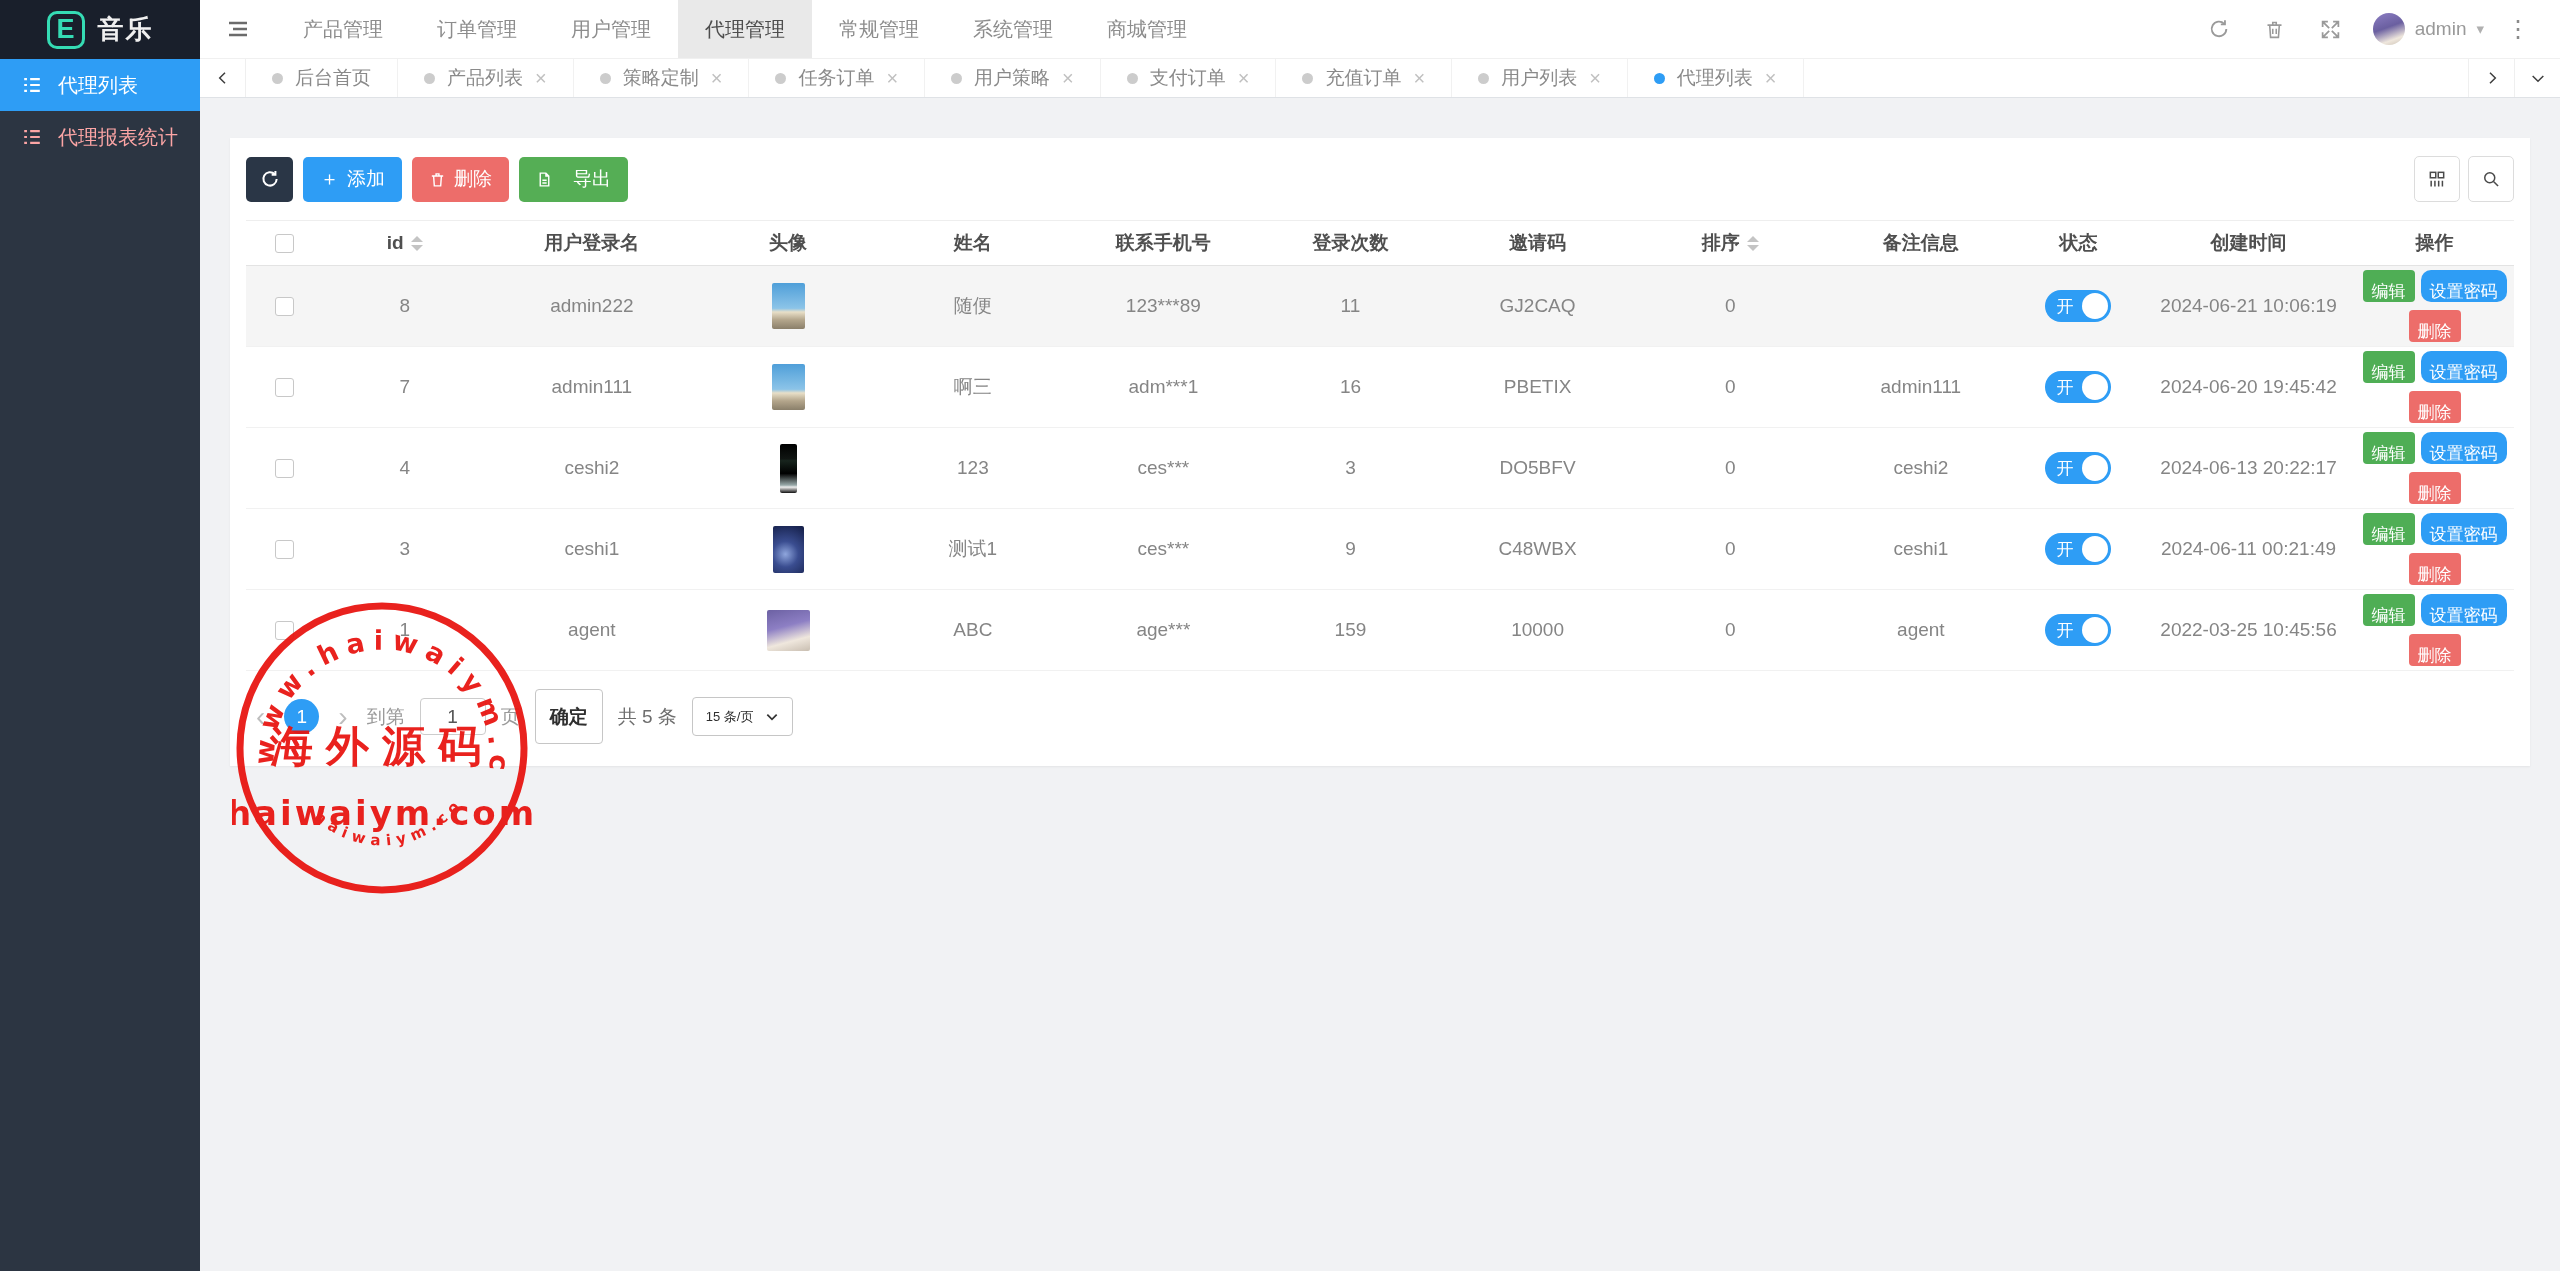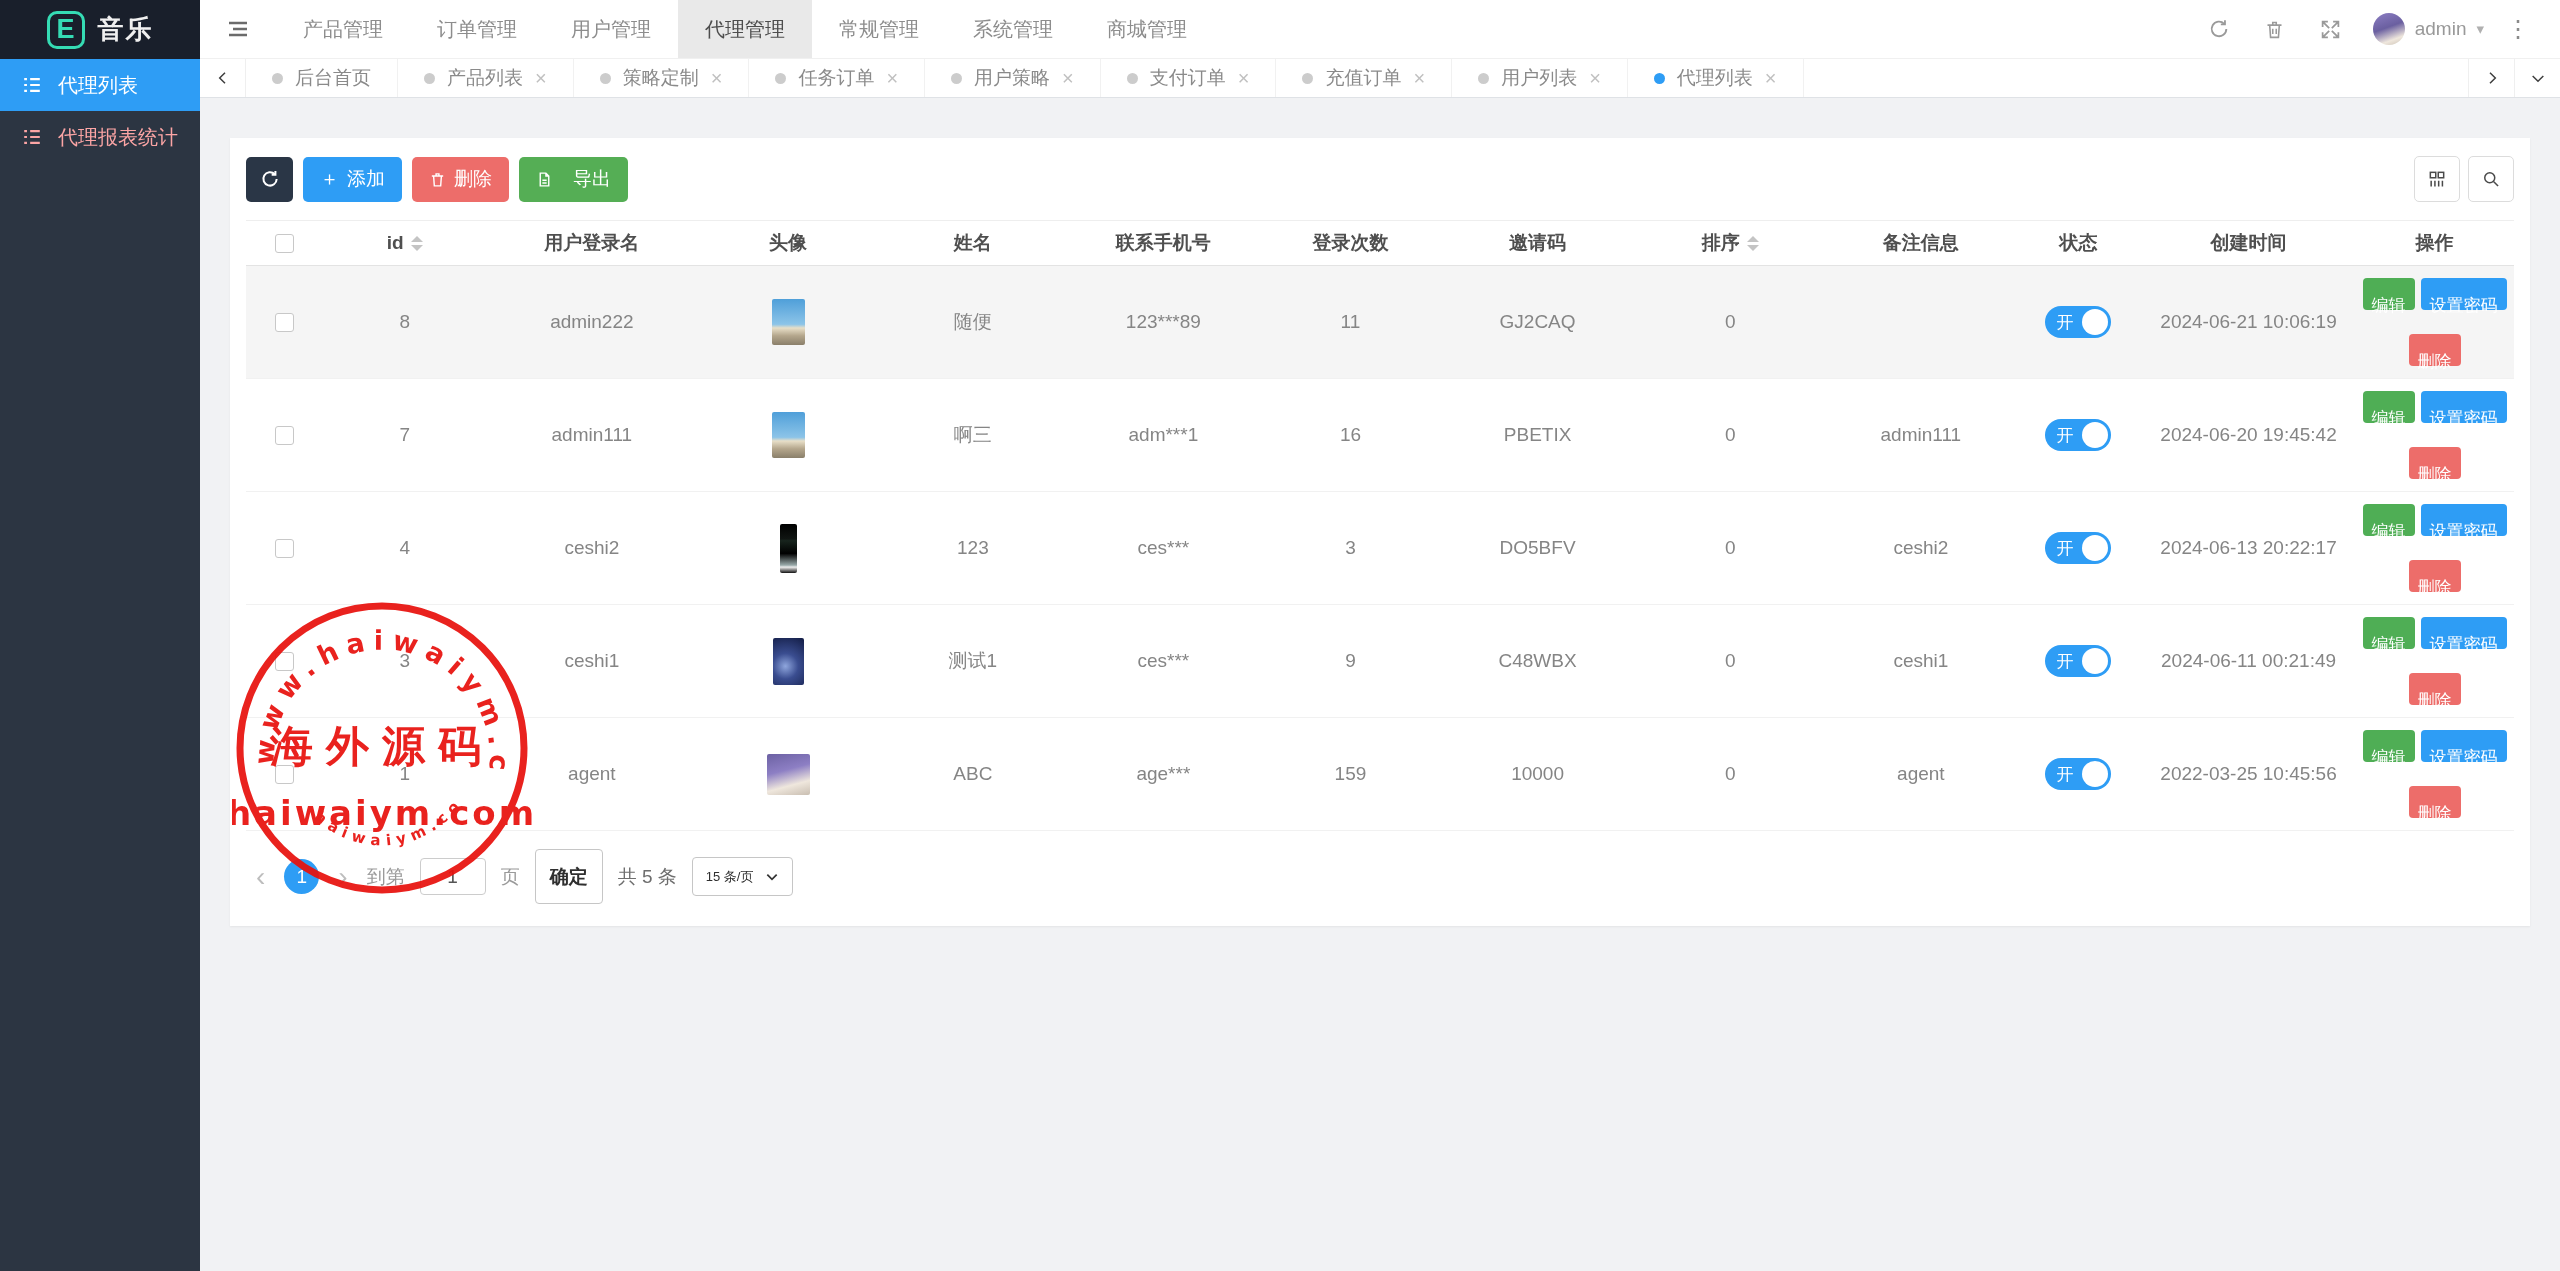--- a/index.html
+++ b/index.html
@@ -68,23 +68,23 @@
   .avatar{display:inline-block;vertical-align:middle;border-radius:2px;}
   .av-beach{width:33px;height:46px;background:linear-gradient(180deg,#4f9fd9 0%,#8cc4e8 55%,#e8dfc8 63%,#b4a68c 80%,#8a7f6a 100%);}
   .av-dark{width:17px;height:49px;background:linear-gradient(180deg,#000 0%,#101512 30%,#17241d 34%,#000 60%,#9aa 84%,#eee 88%,#111 100%);}
   .av-blue{width:31px;height:47px;background:radial-gradient(circle at 40% 60%,#8fa6dd 0%,#3a4d90 38%,#121c44 100%);}
   .av-purple{width:43px;height:41px;background:linear-gradient(165deg,#6c61a3 0%,#8d7fc4 40%,#efe7dd 72%,#c9beb1 100%);}
 
   .switch{width:66px;height:32px;border-radius:16px;background:#2e9df5;display:inline-flex;align-items:center;
     color:#fff;font-size:17px;padding-left:11px;position:relative;cursor:pointer;vertical-align:middle;}
   .switch .knob{position:absolute;right:3px;top:3px;width:26px;height:26px;background:#fff;border-radius:50%;}
 
-  .abtn{height:32px;border:none;border-radius:4px;color:#fff;font-size:17px;padding:16px 9px;margin:12px 3px;cursor:pointer;white-space:nowrap;}
+  .abtn{height:32px;border:none;border-radius:4px;color:#fff;font-size:17px;padding:10px 9px;margin:4px 3px;cursor:pointer;white-space:nowrap;}
   .abtn.edit{background:#4fae55;}
-  .abtn.pwd{background:#2e9df5;}
+  .abtn.pwd{background:#2e9df5;border-radius:10px;}
   .abtn.delete{background:#ed6d6a;}
 
   .pager{display:flex;align-items:center;gap:15px;padding:18px 6px 22px;font-size:19px;color:#8a8a8a;}
   .pchev{font-size:28px;color:#bdbdbd;line-height:1;cursor:pointer;padding:0 4px;}
   .page-circle{width:35px;height:35px;border-radius:50%;background:#2e9df5;color:#fff;display:flex;align-items:center;justify-content:center;font-size:19px;cursor:pointer;}
   .goto-input{width:66px;height:37px;border:1px solid #ccc;border-radius:4px;text-align:center;font-size:19px;color:#555;}
   .confirm{height:55px;padding:0 14px;border:1px solid #c6c6c6;border-radius:4px;background:#fff;font-weight:bold;font-size:19px;color:#2f2f2f;cursor:pointer;}
   .total{color:#6e6e6e;}
   .size-select{height:39px;border:1px solid #c6c6c6;border-radius:4px;display:flex;align-items:center;gap:12px;padding:0 13px;font-size:13px;color:#2f2f2f;background:#fff;cursor:pointer;}
 

